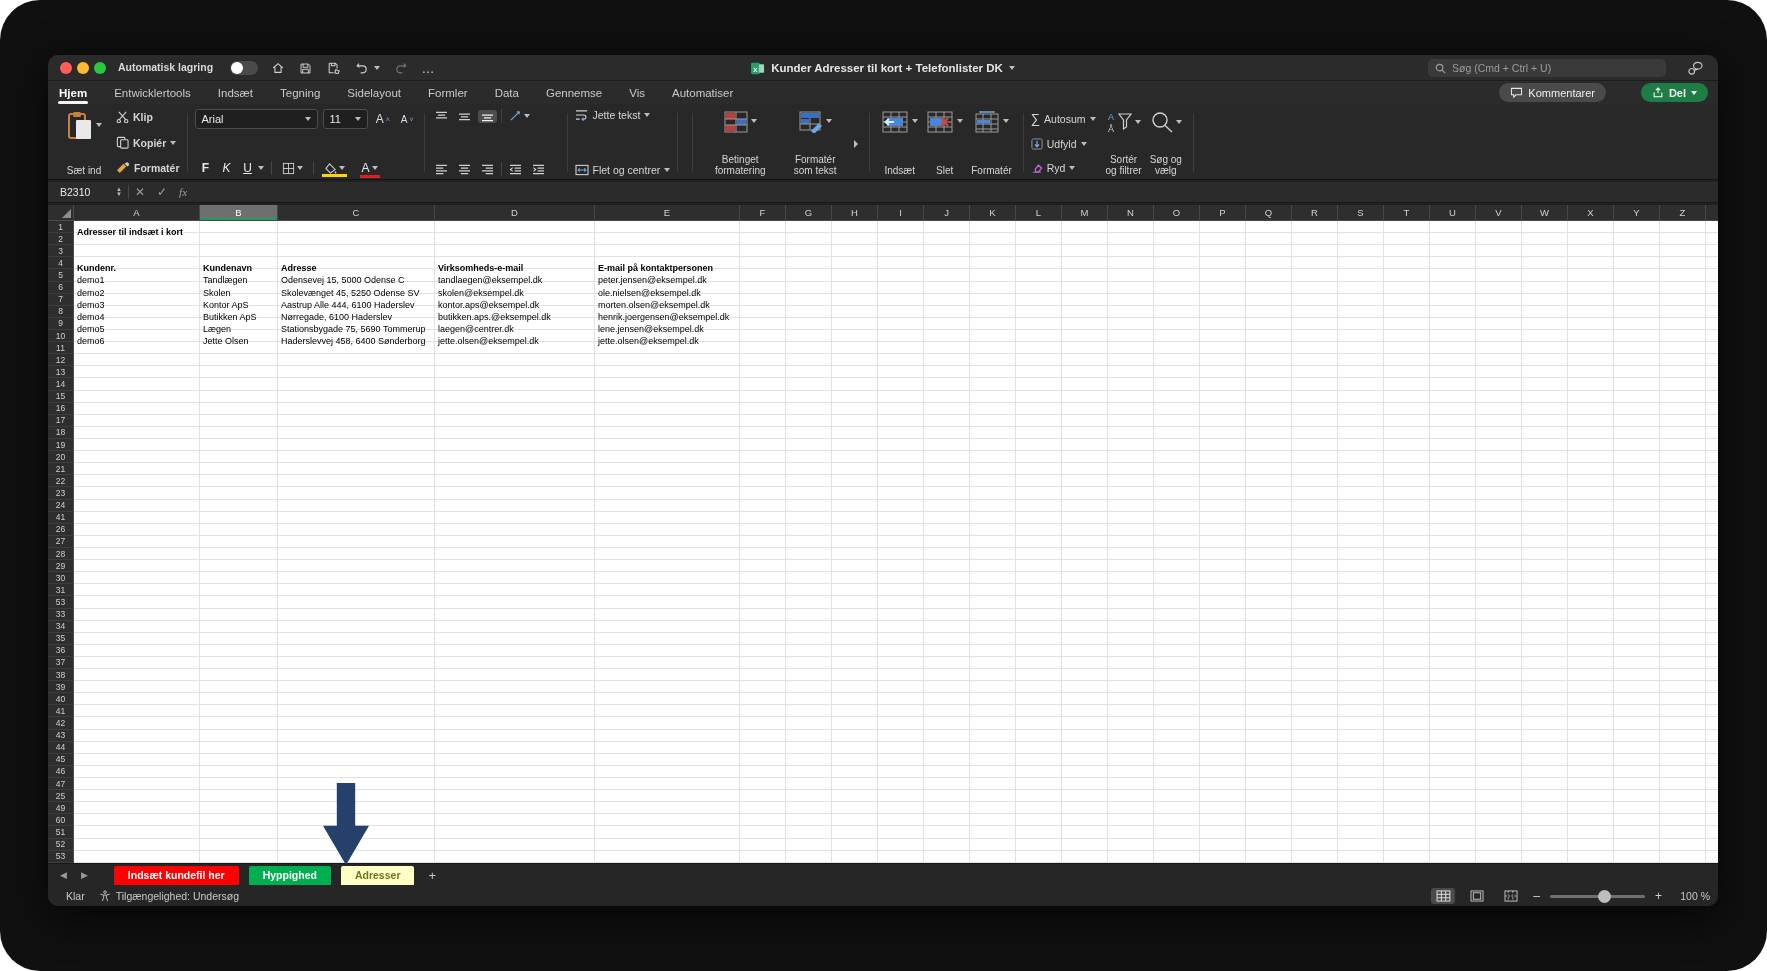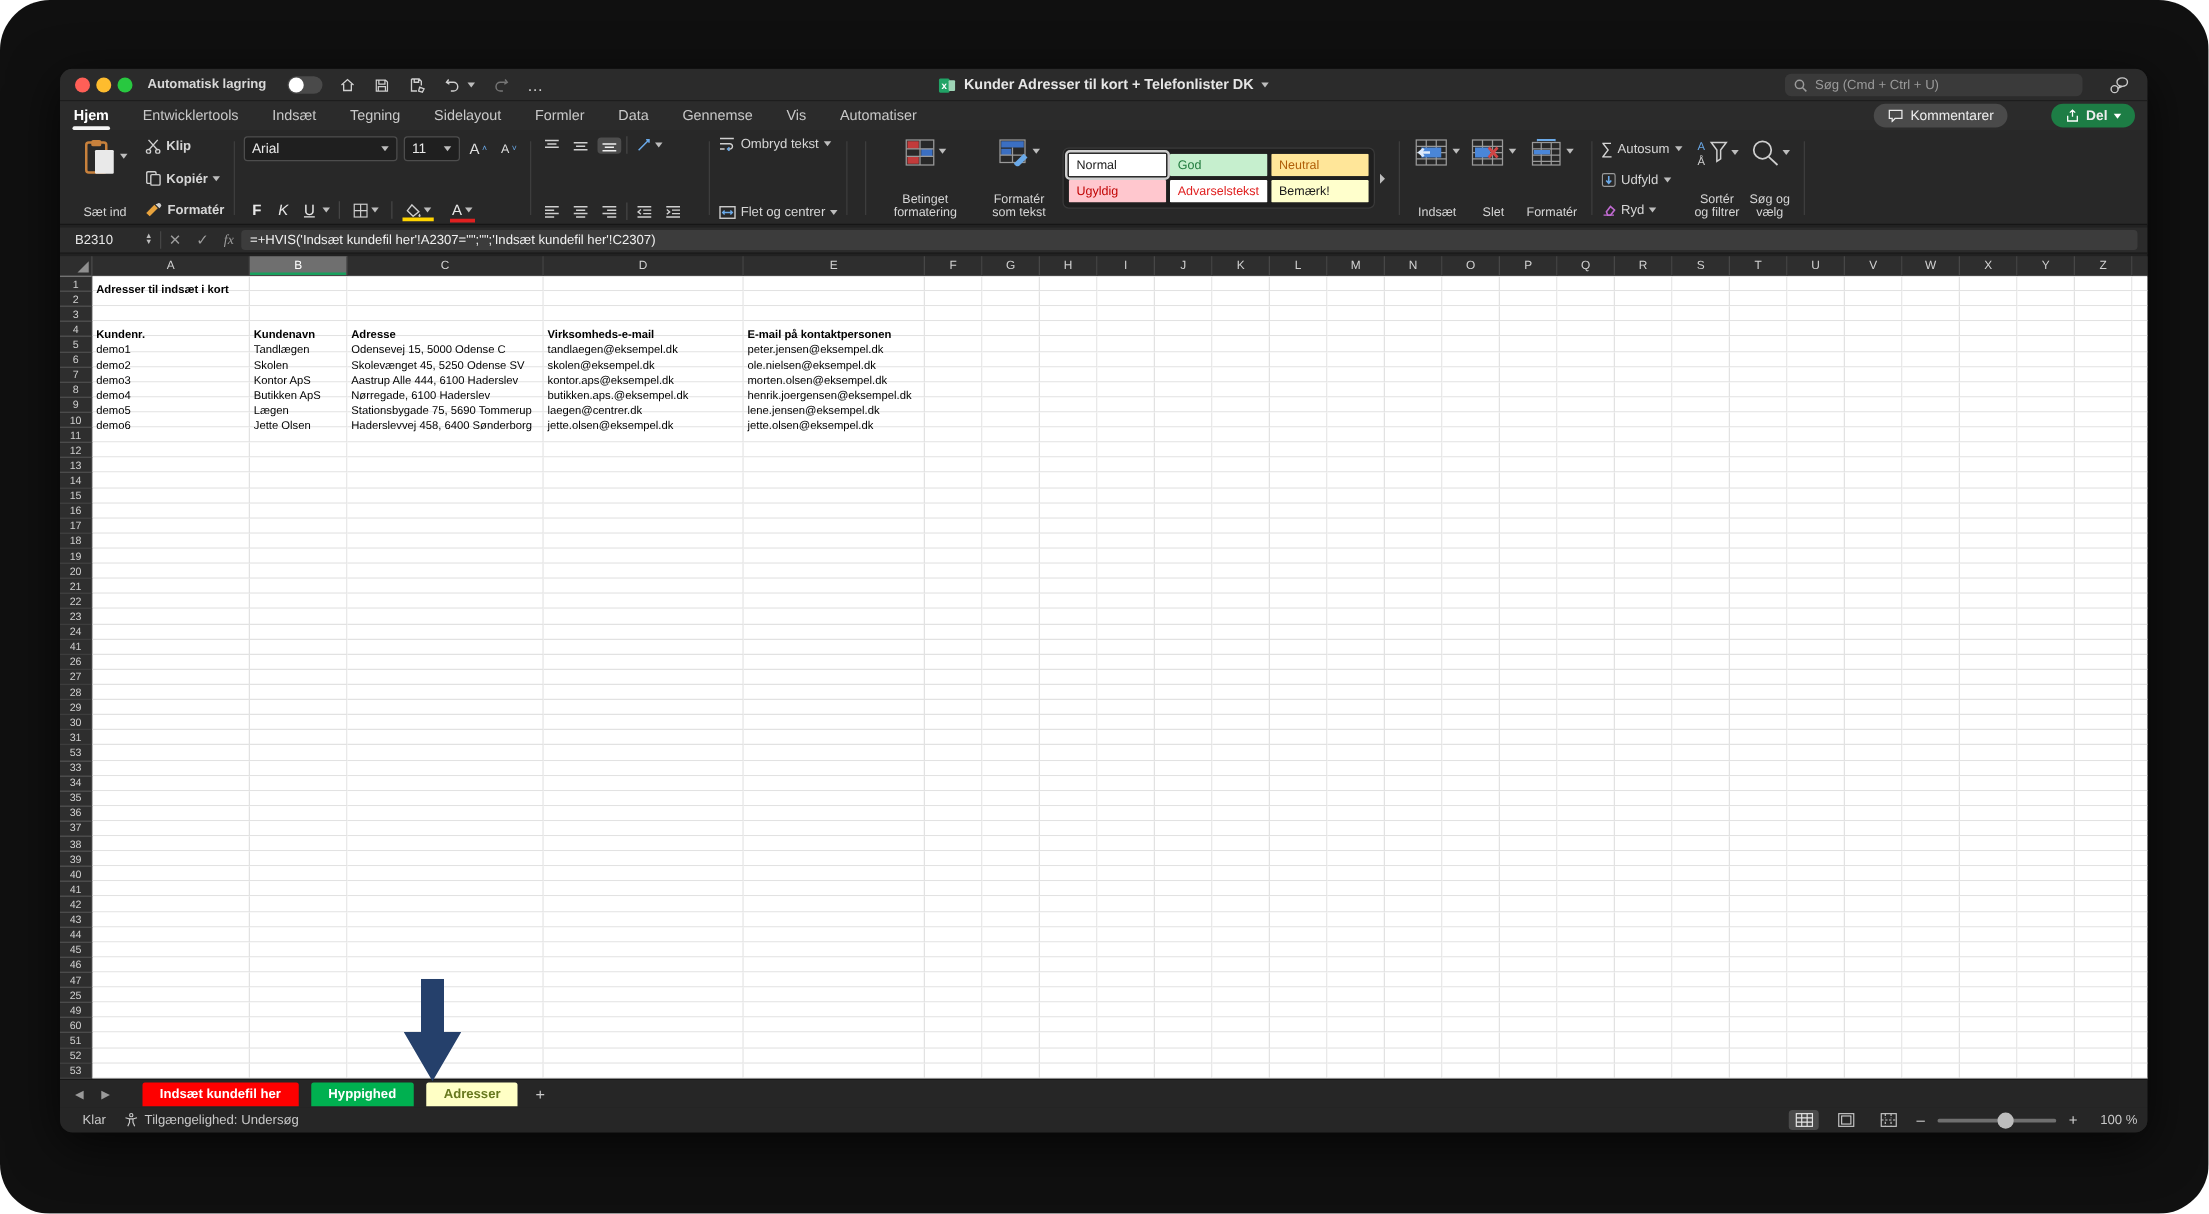--- a/index.html
+++ b/index.html
@@ -354,21 +354,21 @@
 
       <div class="rsep"></div>
 
       <div class="rgroup">
         <div class="rsmall">
           <svg width="14" height="12" viewBox="0 0 15 13" fill="none" stroke="#6aa9e8" stroke-width="1.2">
               <path d="M1 2h12M1 6.5h8.5a2.3 2.3 0 1 1 0 4.6H8" stroke="#cfcfcf"></path>
               <path d="M9.2 9.5 7.5 11.1l1.7 1.6"></path>
               <path d="M1 11h4" stroke="#cfcfcf"></path>
             </svg>
-          <span>Ombryd tekst</span>
+          <span>Jette tekst</span>
             <span class="chev"></span>
         </div>
         <div class="rsmall">
           <svg width="14" height="12" viewBox="0 0 15 13" fill="none" stroke="#6aa9e8" stroke-width="1.2">
               <rect x="1" y="1.5" width="13" height="10" stroke="#cfcfcf"></rect>
               <path d="M3.5 6.5h8M5 4.8 3.3 6.5 5 8.2M10 4.8l1.7 1.7L10 8.2"></path>
             </svg>
           <span>Flet og centrer</span>
             <span class="chev"></span>
         </div>
@@ -399,28 +399,20 @@
               <rect x="2" y="2" width="18" height="5" fill="#3b6fc2"></rect>
               <rect x="2" y="8" width="8" height="5" fill="#3b6fc2"></rect>
               <path d="M11 7v12M1 13h20" stroke="#9a9a9a"></path>
               <path d="M12 20 20 12l3 3-8 8z" fill="#6aa9e8"></path>
             </svg>
           <span class="chev" style="margin-top:8px;"></span>
         </div>
         <span class="rlabel" style="width:62px;">Formatér som tekst</span>
       </div>
 
-      <div class="stylebox">
-          <div class="style-chip first" style="background: rgb(255, 255, 255); color: rgb(26, 26, 26);">Normal</div>
-          <div class="style-chip" style="background: rgb(198, 239, 206); color: rgb(31, 122, 60);">God</div>
-          <div class="style-chip" style="background: rgb(255, 230, 153); color: rgb(176, 94, 8);">Neutral</div>
-          <div class="style-chip" style="background: rgb(255, 199, 206); color: rgb(192, 0, 0);">Ugyldig</div>
-          <div class="style-chip" style="background: rgb(255, 255, 255); color: rgb(224, 32, 32);">Advarselstekst</div>
-          <div class="style-chip" style="background: rgb(255, 255, 204); color: rgb(26, 26, 26);">Bemærk!</div>
-        </div>
       <div style="align-self:center;margin:0 4px;"><span class="chev-r"></span></div>
 
       <div class="rsep"></div>
 
       <div class="bigbtn">
         <div style="display:flex;gap:3px;align-items:flex-start;">
           <svg width="28" height="22" viewBox="0 0 28 22">
               <rect x="2" y="1" width="24" height="20" fill="none" stroke="#9a9a9a"></rect>
               <path d="M2 6h24M2 11h24M2 16h24M10 1v20M18 1v20" stroke="#9a9a9a"></path>
               <rect x="6" y="7" width="16" height="8" fill="#4a86d8"></rect>
@@ -514,21 +506,20 @@
       <span class="stepper">
           <span>▲</span>
           <span>▼</span>
         </span>
       <span style="width:1px;height:14px;background:#454545;"></span>
       <div class="fx-ops">
         <span style="font-size:12px;">✕</span>
         <span style="font-size:12px;">✓</span>
         <span class="fx-italic">fx</span>
       </div>
-      <div class="finput">=+HVIS('Indsæt kundefil her'!A2307="";"";'Indsæt kundefil her'!C2307)</div>
     </div>
 
     <div class="grid-colhdr">
       <div class="corner"></div>
       <div style="display:flex;">
           <div class="col-h" style="width: 126px;">A</div>
           <div class="col-h sel" style="width: 78px;">B</div>
           <div class="col-h" style="width: 157px;">C</div>
           <div class="col-h" style="width: 160px;">D</div>
           <div class="col-h" style="width: 145px;">E</div>

